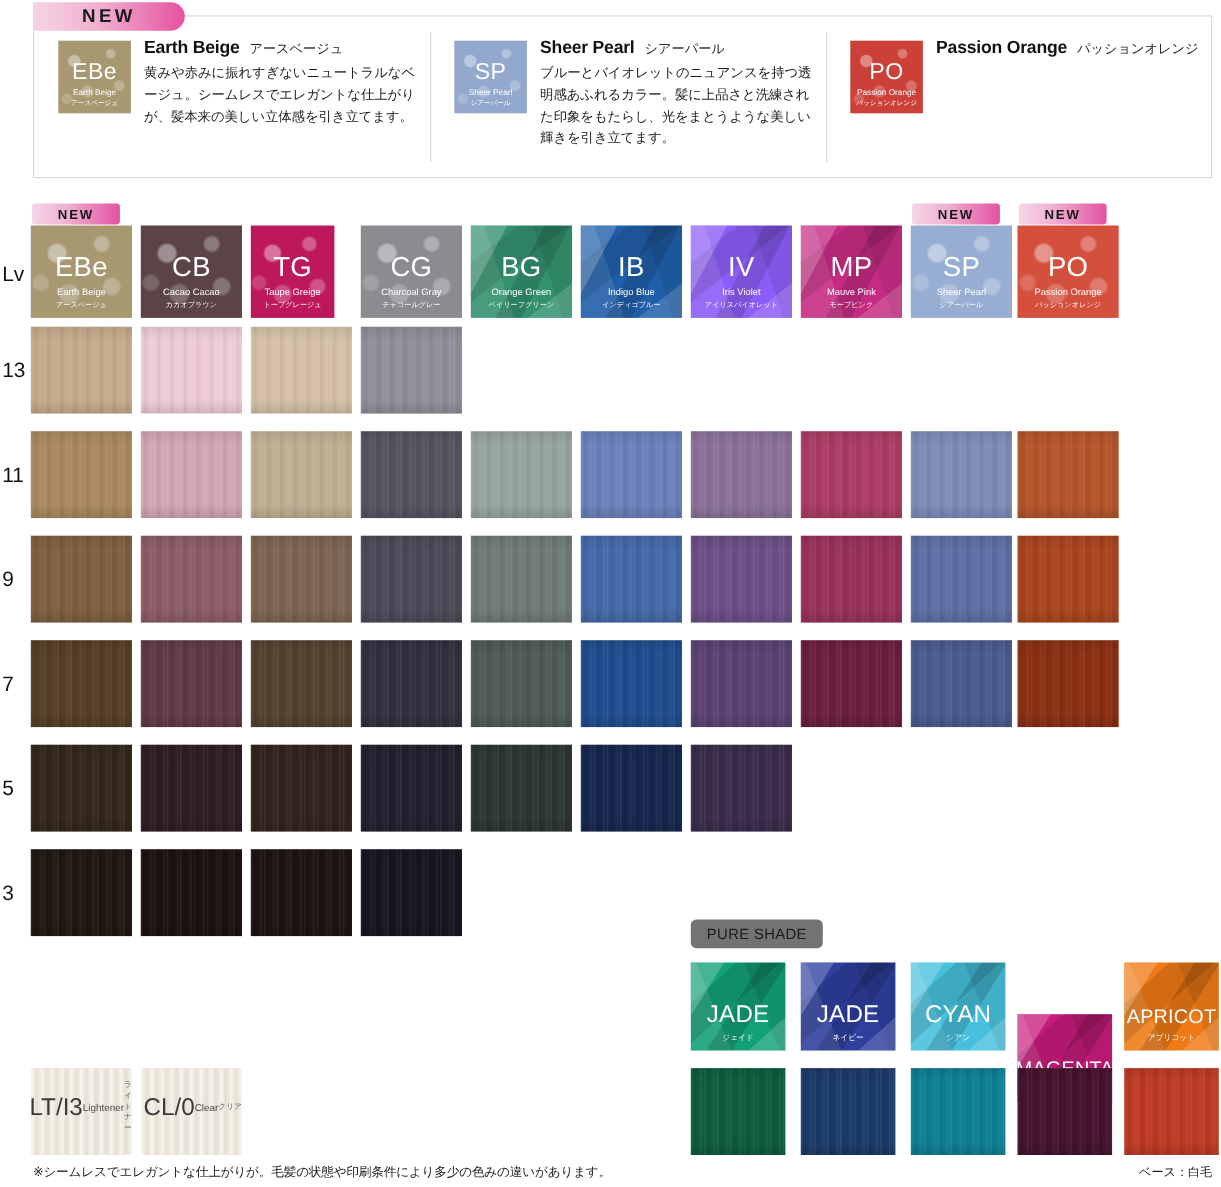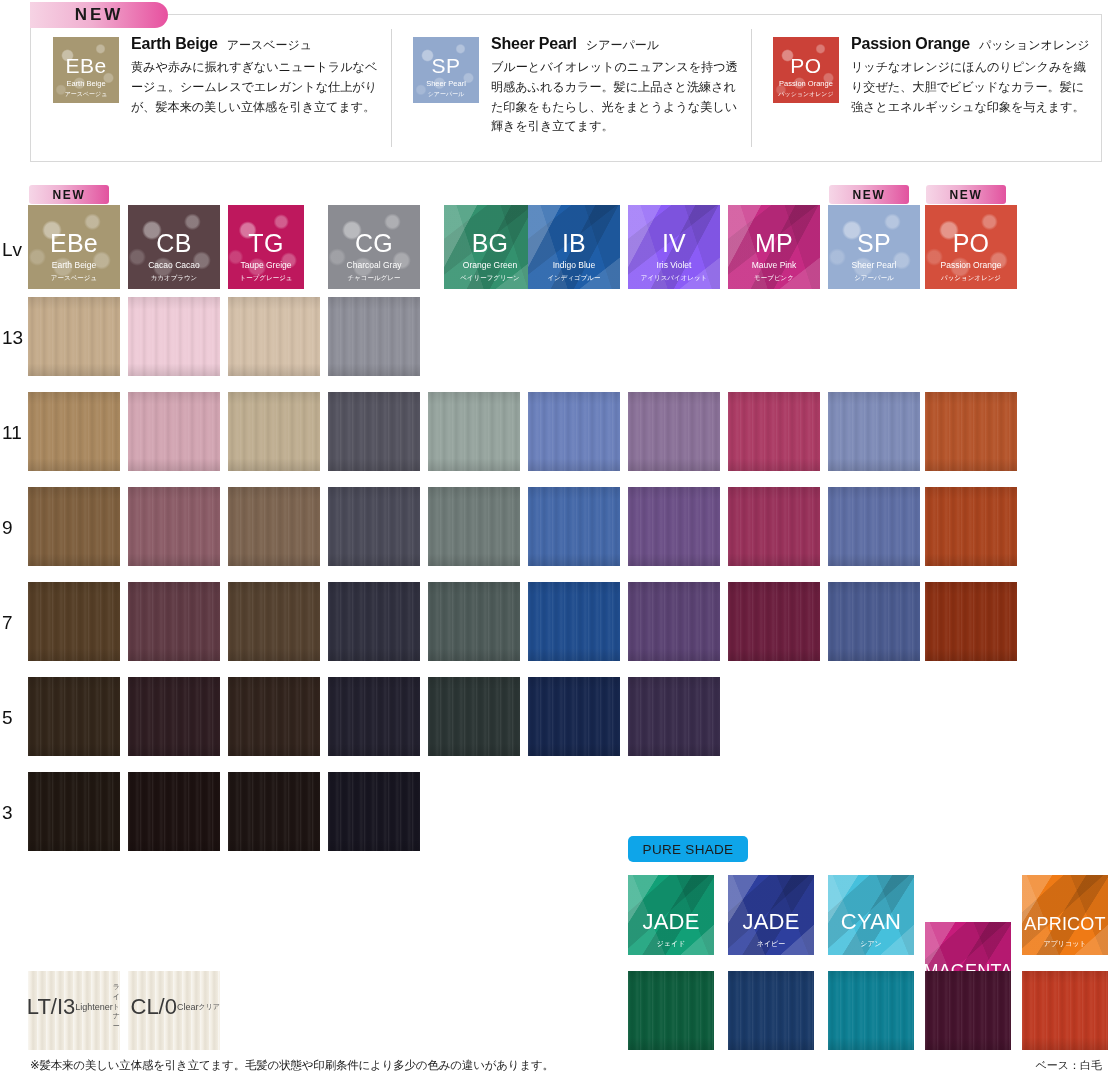--- a/index.html
+++ b/index.html
@@ -111,21 +111,21 @@
       radial-gradient(circle at 38% 74%, rgba(255,255,255,.22) 0 9%, transparent 12%),
       radial-gradient(circle at 10% 62%, rgba(255,255,255,.18) 0 6%, transparent 9%);
   }
   .hdr-chip .h-code { position: relative; font-size: 25px; color: #fff; line-height: 1; font-weight: 500; letter-spacing: .3px;}
   .hdr-chip .h-en { position: relative; font-size: 8.5px; color: #fff; line-height: 1.6; margin-top: 3px;}
   .hdr-chip .h-jp { position: relative; font-size: 6.5px; color: #fff; line-height: 1.45;}
 
   
   .pure-tag {
     position: absolute; width: 120px; height: 26px; border-radius: 5px;
-    background: #0ea5e9; display: flex; align-items: center; justify-content: center;
+    background: #737373; display: flex; align-items: center; justify-content: center;
     font-size: 13.5px; color: #1c1c1c; letter-spacing: .3px; text-align: center;
   }
   .ps-chip { position: absolute; overflow: hidden;
     display: flex; flex-direction: column; align-items: center; justify-content: flex-end;
     padding-bottom: 6px; }
   .ps-chip .facets { position: absolute; inset: 0;
     background:
       linear-gradient(122deg, rgba(255,255,255,.22) 0 22%, transparent 22.5% 47%, rgba(0,0,0,.15) 47.5% 64%, transparent 64.5%),
       linear-gradient(-42deg, rgba(255,255,255,.17) 0 19%, transparent 19.5% 53%, rgba(0,0,0,.12) 53.5% 76%, transparent 76.5%),
       linear-gradient(68deg, rgba(255,255,255,.11) 0 31%, transparent 31.5% 68%, rgba(0,0,0,.09) 68.5%);
@@ -191,21 +191,20 @@
           <div class="sparkle"></div>
           <div class="code">PO</div>
           <div class="en">Passion Orange</div>
           <div class="jp">パッションオレンジ</div>
         </div>
         <div class="desc-text">
           <div class="desc-title-row">
             <span class="desc-title-en">Passion Orange</span>
             <span class="desc-title-jp">パッションオレンジ</span>
           </div>
-          <div class="desc-body">リッチなオレンジにほんのりピンクみを織り交ぜた、大胆でビビッドなカラー。髪に強さとエネルギッシュな印象を与えます。</div>
         </div>
       </div>
     </div>
 
   <div class="top-new-badge">
     <span>NEW</span>
   </div>
 
   <div id="grid-area">
       <div class="new-row">
@@ -238,21 +237,21 @@
           <div class="h-code">TG</div>
           <div class="h-en">Taupe Greige</div>
           <div class="h-jp">トープグレージュ</div>
         </div>
         <div class="hdr-chip soft" style="left: 328px; top: 0px; width: 92px; height: 84px; background: rgb(139, 140, 146);">
           <div class="facets"></div>
           <div class="h-code">CG</div>
           <div class="h-en">Charcoal Gray</div>
           <div class="h-jp">チャコールグレー</div>
         </div>
-        <div class="hdr-chip" style="left: 444px; top: 0px; width: 92px; height: 84px; background: rgb(51, 145, 110);">
+        <div class="hdr-chip" style="left: 428px; top: 0px; width: 92px; height: 84px; background: rgb(51, 145, 110);">
           <div class="facets"></div>
           <div class="h-code">BG</div>
           <div class="h-en">Orange Green</div>
           <div class="h-jp">ベイリーフグリーン</div>
         </div>
         <div class="hdr-chip" style="left: 528px; top: 0px; width: 92px; height: 84px; background: rgb(31, 94, 168);">
           <div class="facets"></div>
           <div class="h-code">IB</div>
           <div class="h-en">Indigo Blue</div>
           <div class="h-jp">インディゴブルー</div>
@@ -541,16 +540,16 @@
         <div class="l-jp">ライトナー</div>
       </div>
       <div class="lt-chip" style="left: 128px; top: 971px; width: 92px; height: 79px; pointer-events: auto;">
         <div class="strands"></div>
         <div class="l-code">CL/0</div>
         <div class="l-en">Clear</div>
         <div class="l-jp">クリア</div>
       </div>
     </div>
 
-  <div class="footnote-left">※髪本来の美しい立体感を引き立てます。毛髪の状態や印刷条件により多少の色みの違いがあります。</div>
+  <div class="footnote-left">※シームレスでエレガントな仕上がりが。毛髪の状態や印刷条件により多少の色みの違いがあります。</div>
   <div class="footnote-right">ベース：白毛</div>
 
 </div>
 
 </body></html>

